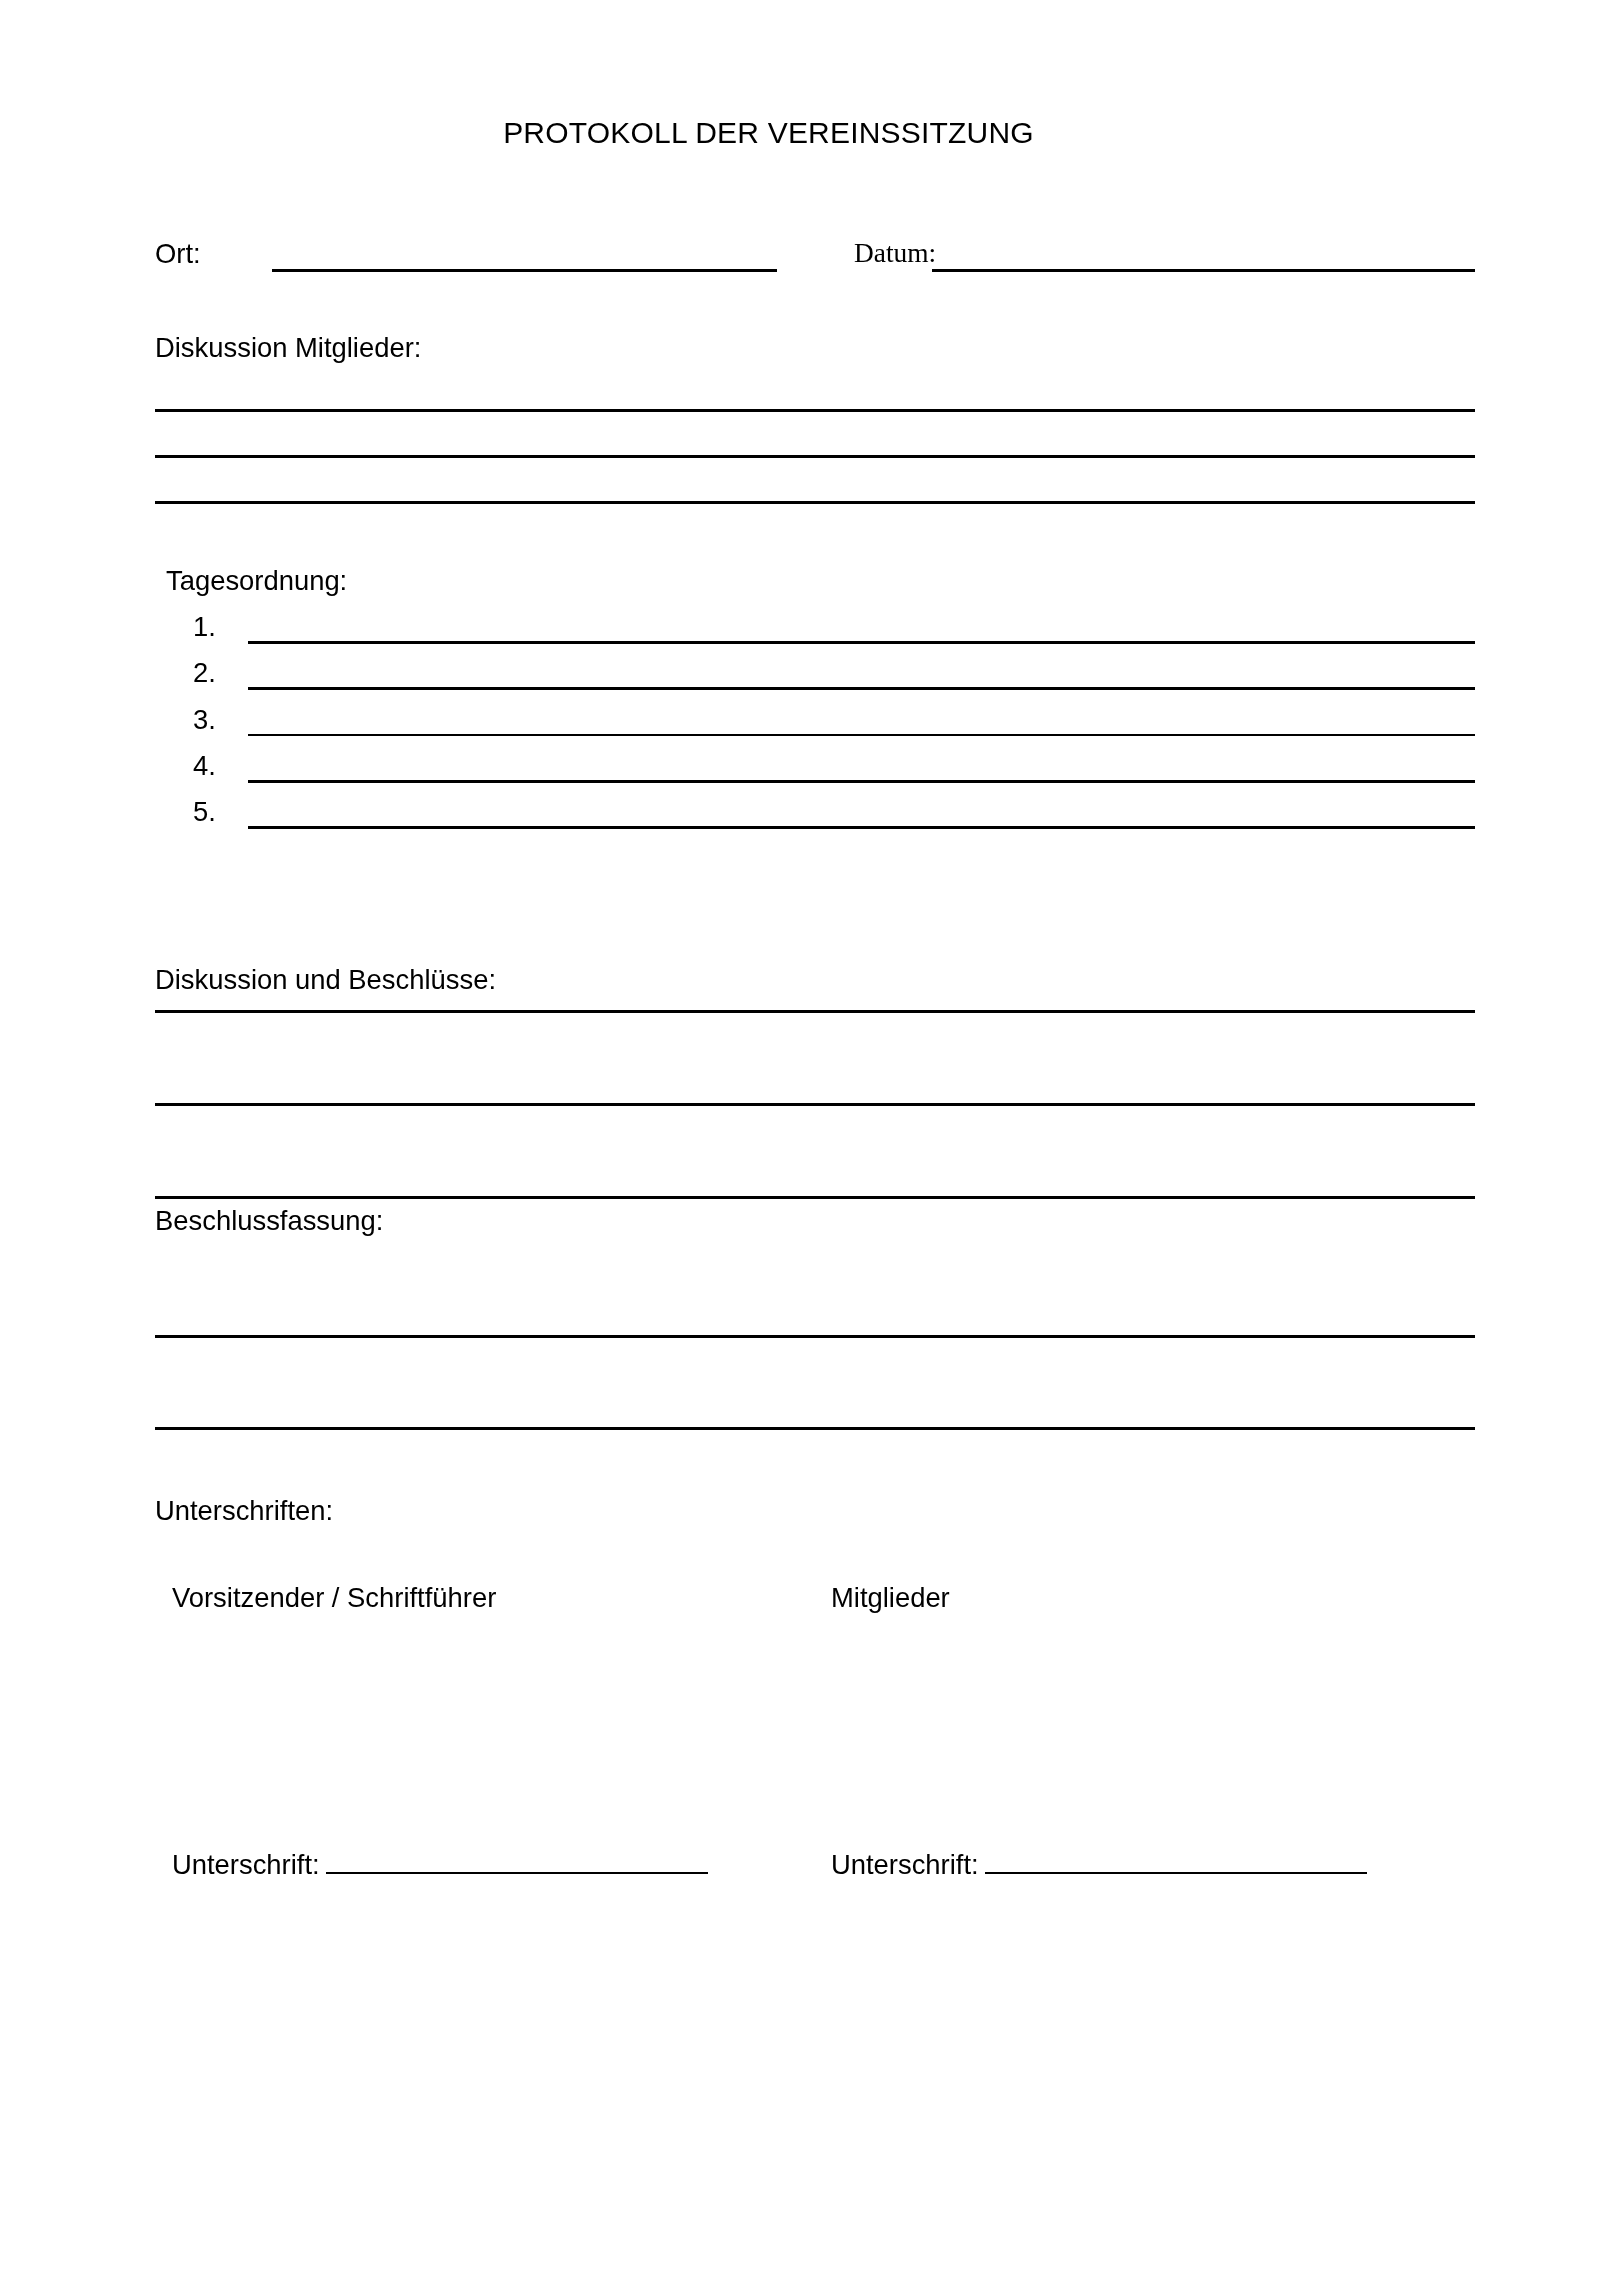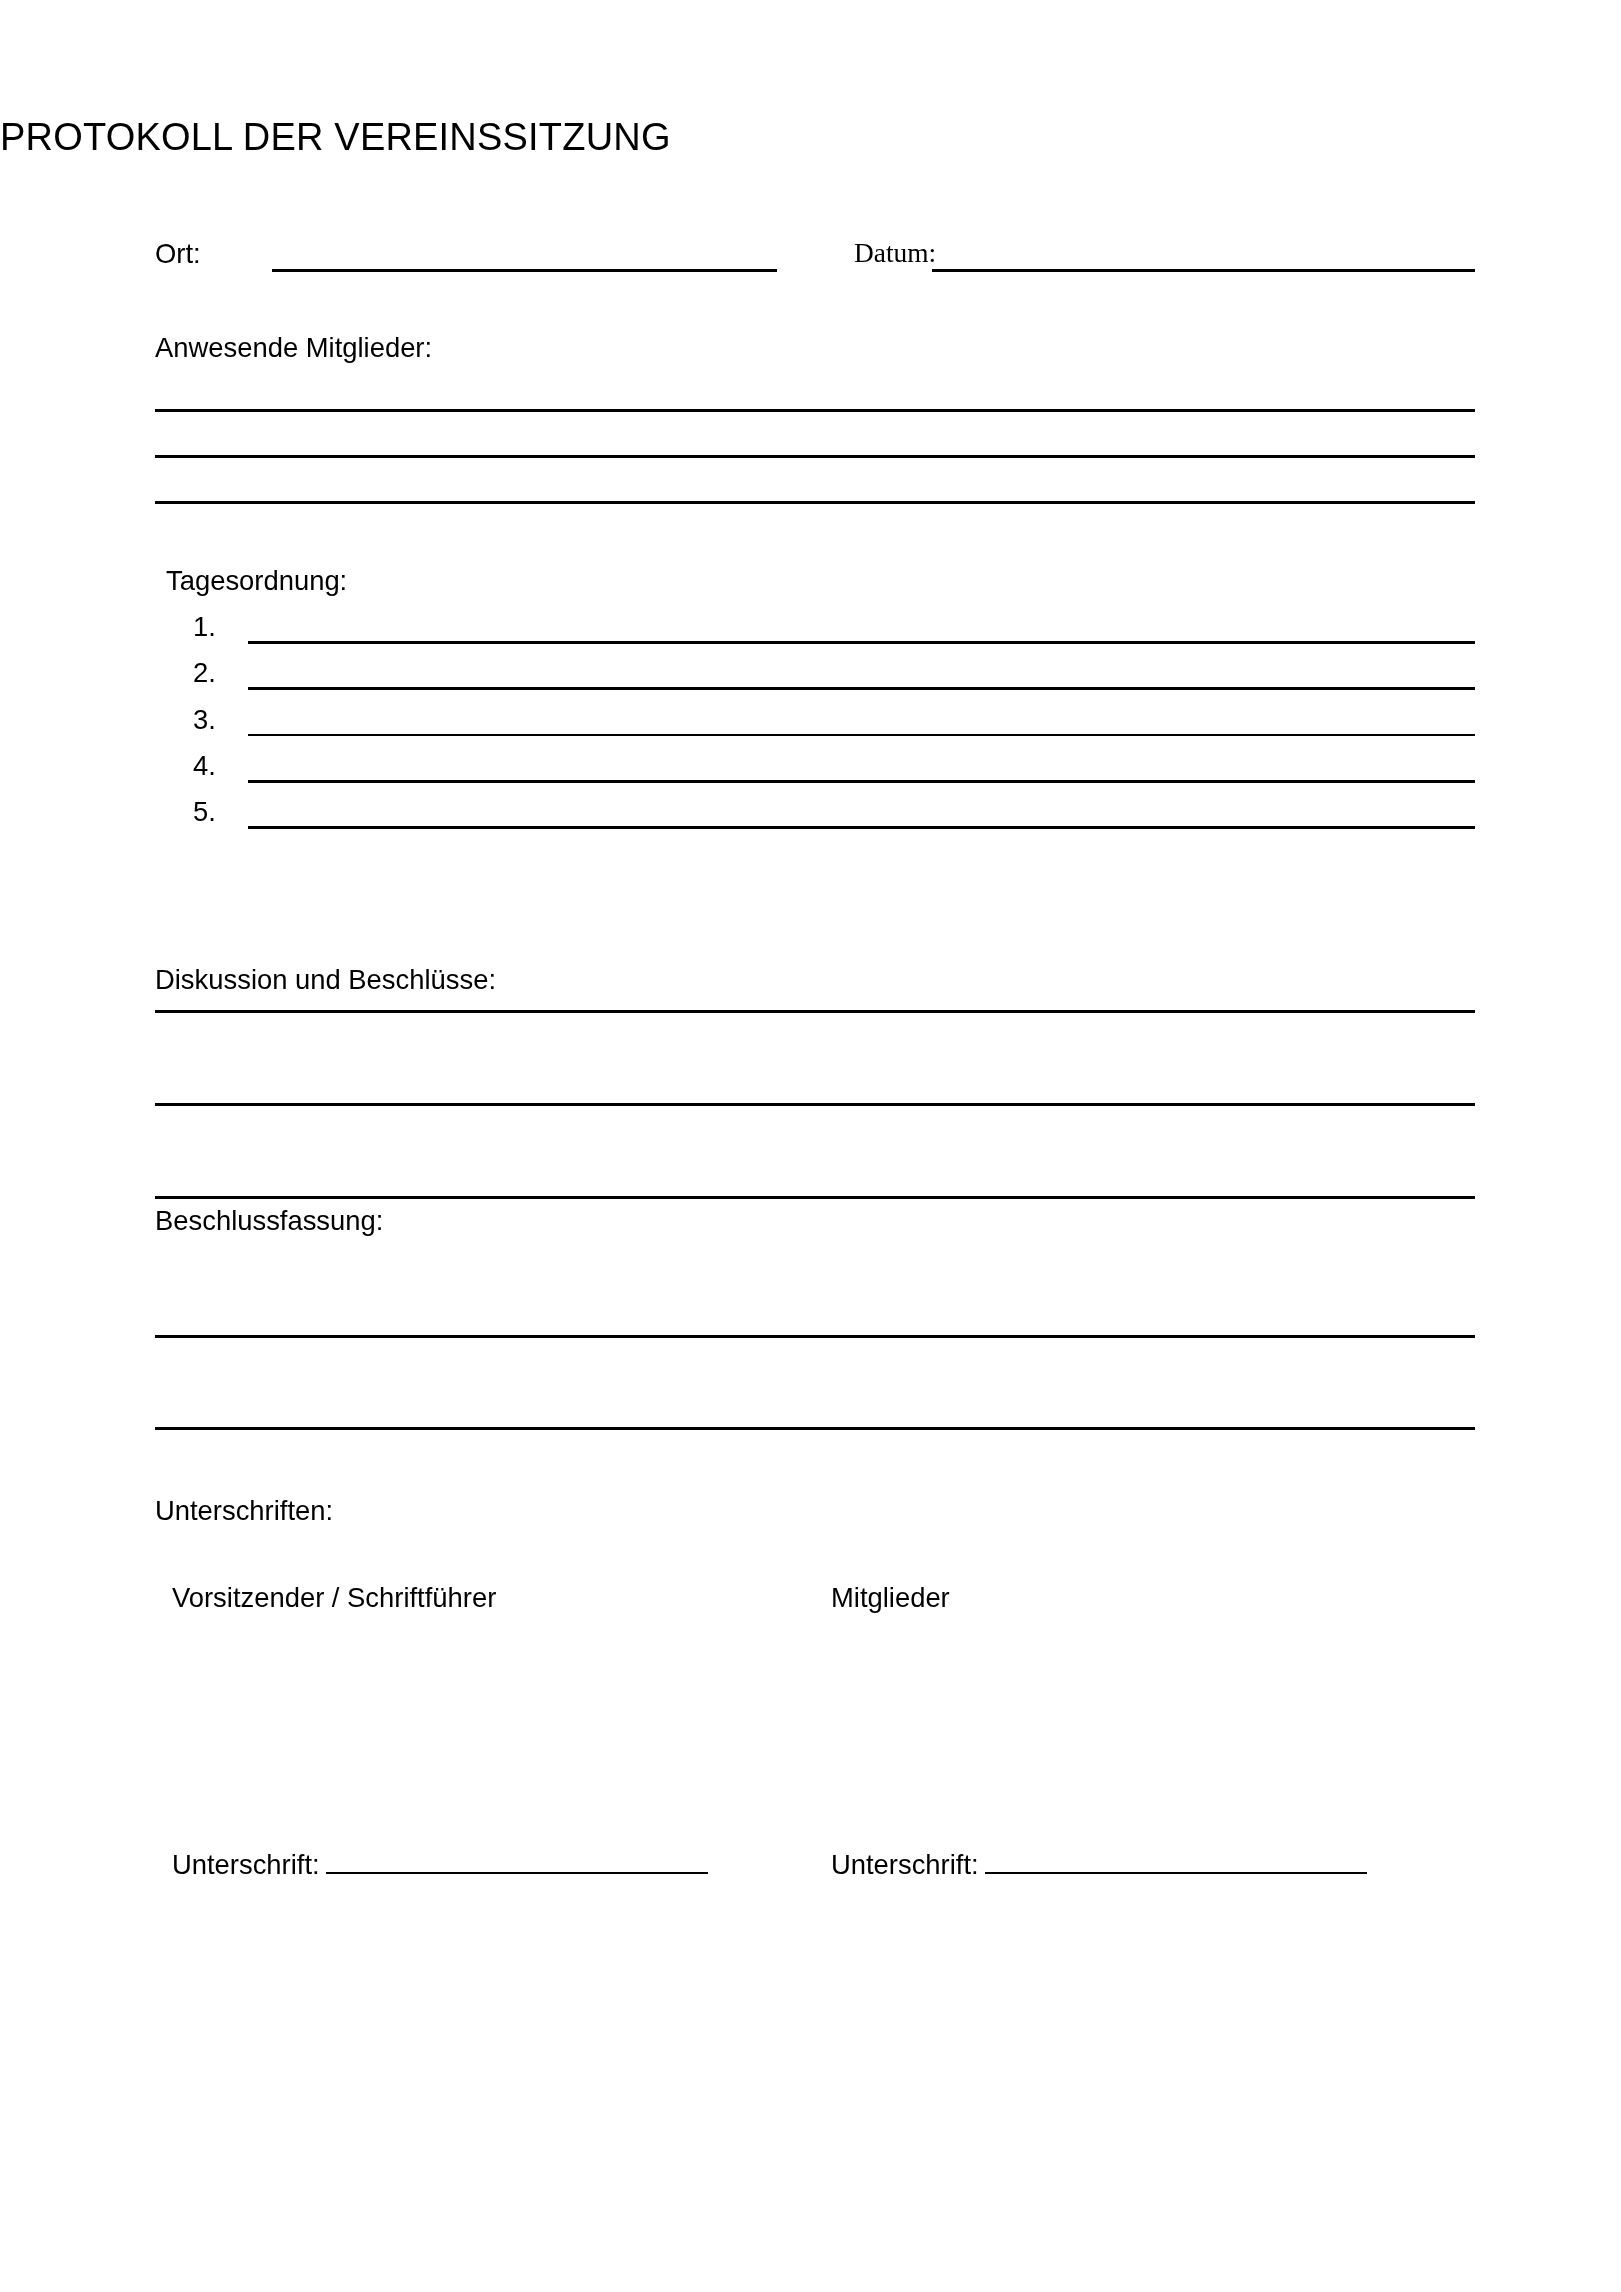--- a/index.html
+++ b/index.html
@@ -1,39 +1,39 @@
 <!DOCTYPE html>
 <html><head>
 <meta charset="utf-8">
 <style>
   html, body { margin:0; padding:0; background:#ffffff; }
   body { width:1621px; height:2293px; position:relative; overflow:hidden;
          font-family:"Liberation Sans", sans-serif; color:#000; }
   .abs { position:absolute; }
-  .title { left:0; width:1537px; top:116px; font-size:38px; letter-spacing:0.2px; }
+  .title { left:0; width:1537px; top:116px; text-align:center; font-size:30px; letter-spacing:0.2px; }
   .label { font-size:27.4px; line-height:31px; white-space:nowrap; }
   .line { position:absolute; background:#000; height:2.9px; }
   .line.thin { height:2px; }
   .num { font-size:27.4px; line-height:31px; }
   .sigline { display:inline-block; border-bottom:2px solid #000; width:382px; height:25.5px; vertical-align:baseline; margin-left:5.9px; }
 </style>
 </head>
 <body>
 
 <div>
 
   <div class="abs title">PROTOKOLL DER VEREINSSITZUNG</div>
 
   <div class="abs label" style="left:155px;top:238px;">Ort:</div>
   <div class="line" style="left:272px;top:269px;width:505px;"></div>
 
   <div class="abs label" style="left:854px;top:238px;font-family:Liberation Serif, serif;">Datum:</div>
   <div class="line" style="left:932px;top:269px;width:543px;"></div>
 
-  <div class="abs label" style="left:155px;top:332px;">Anwesende Mitglieder:</div>
+  <div class="abs label" style="left:155px;top:332px;">Diskussion Mitglieder:</div>
   <div class="line" style="left:155px;top:409px;width:1320px;"></div>
   <div class="line" style="left:155px;top:455px;width:1320px;"></div>
   <div class="line" style="left:155px;top:501px;width:1320px;"></div>
 
   <div class="abs label" style="left:166px;top:565px;">Tagesordnung:</div>
 
   <div class="abs num" style="left:193px;top:611px;">1.</div>
   <div class="line" style="left:248px;top:641px;width:1227px;"></div>
 
   <div class="abs num" style="left:193px;top:657px;">2.</div>

